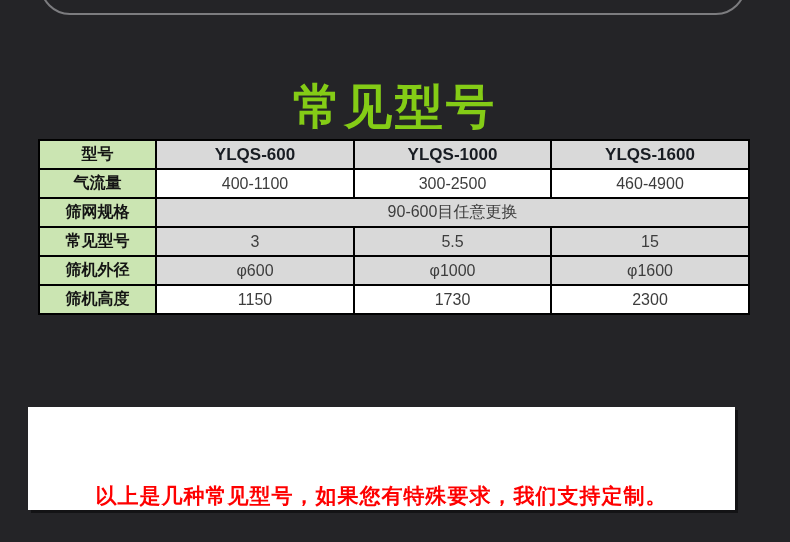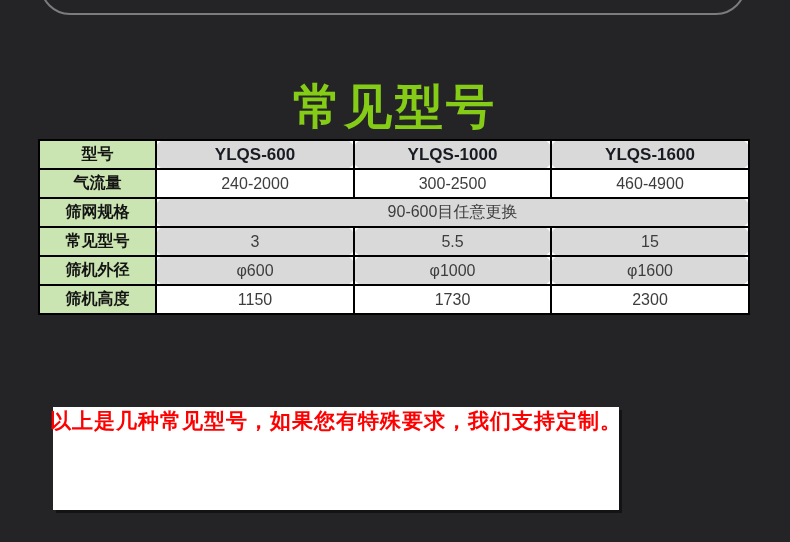--- a/index.html
+++ b/index.html
@@ -57,37 +57,37 @@
     font-size: 16px;
     color: #3d3d3d;
     overflow: hidden;
     white-space: nowrap;
   }
   .spec-table td.row-label {
     background: #cbe5b2;
     font-weight: bold;
     color: #141414;
   }
-  .spec-table td.shade-gray { background: #d9d9d9; border-radius: 9px; }
+  .spec-table td.shade-gray { background: #d9d9d9; }
   .spec-table td.shade-white { background: #ffffff; }
   .spec-table td.model-head {
     font-weight: bold;
     color: #181c22;
     font-size: 17px;
   }
   .note-box {
     position: absolute;
-    left: 53px;
+    left: 28px;
     top: 407px;
-    width: 566px;
+    width: 707px;
     height: 103px;
     background: #ffffff;
     box-shadow: 3px 3px 0 rgba(0,0,0,0.45);
     display: flex;
-    align-items: flex-start;
+    align-items: flex-end;
     justify-content: center;
   }
   .note-text {
     color: #fe0000;
     font-size: 21px;
     font-weight: bold;
     letter-spacing: 1px;
     white-space: nowrap;
   }
 </style>
@@ -109,21 +109,21 @@
     </colgroup>
     <tbody>
       <tr>
         <td class="row-label">型号</td>
         <td class="shade-gray model-head">YLQS-600</td>
         <td class="shade-gray model-head">YLQS-1000</td>
         <td class="shade-gray model-head">YLQS-1600</td>
       </tr>
       <tr>
         <td class="row-label">气流量</td>
-        <td class="shade-white">240-2000</td>
+        <td class="shade-white">400-1100</td>
         <td class="shade-white">300-2500</td>
         <td class="shade-white">460-4900</td>
       </tr>
       <tr>
         <td class="row-label">筛网规格</td>
         <td class="shade-gray" colspan="3">90-600目任意更换</td>
       </tr>
       <tr>
         <td class="row-label">常见型号</td>
         <td class="shade-gray">3</td>

